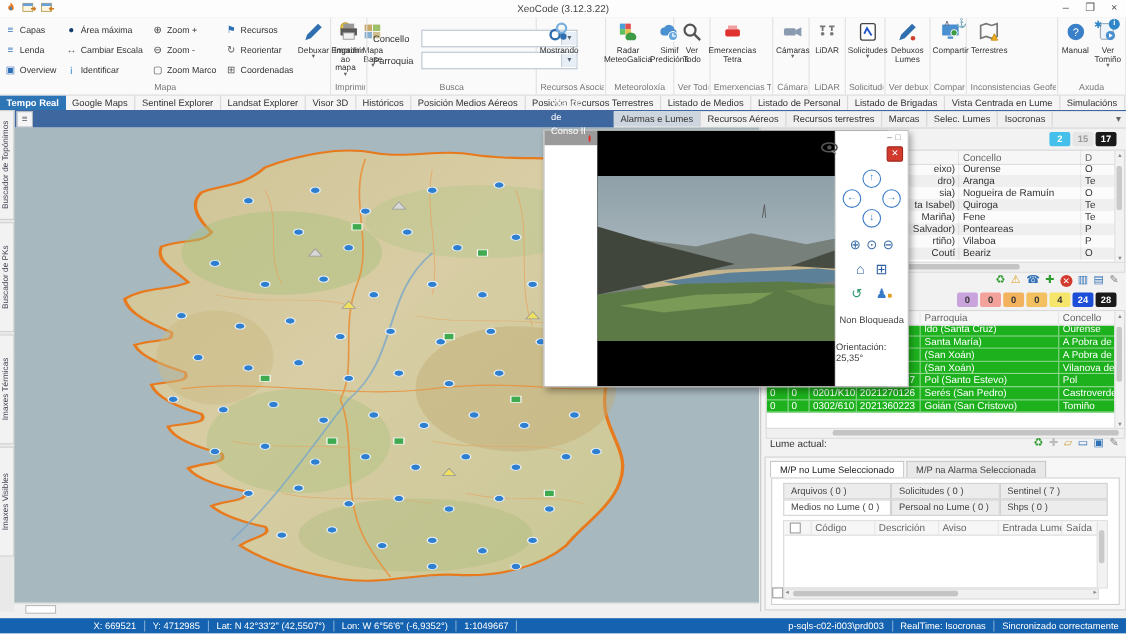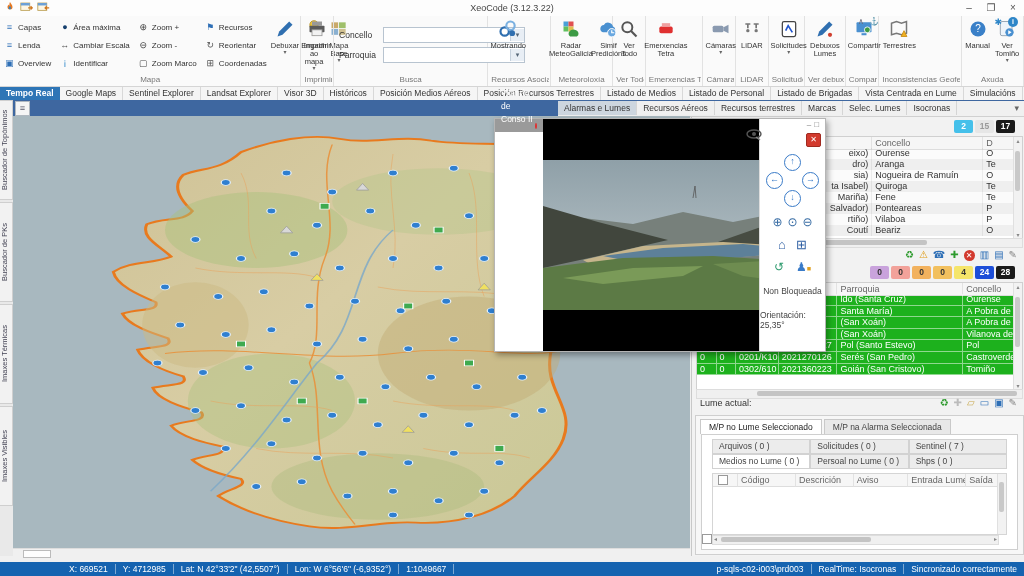--- a/index.html
+++ b/index.html
@@ -85,21 +85,21 @@
   .panpad{margin-top:34px;display:grid;grid-template-columns:18px 18px 18px;grid-template-rows:18px 18px 18px;align-items:center;justify-items:center}
   .pbtn{width:15px;height:15px;border:1.5px solid #3a7bc8;border-radius:50%;color:#3a7bc8;font-size:9px;line-height:13px;text-align:center}
   .zoomrow{display:flex;gap:5px;margin-top:8px;color:#3a6ea5;font-size:12px}
   .navrow{display:flex;gap:10px;margin-top:8px;color:#2e5fa3;font-size:13px}
   .navrow2{display:flex;gap:12px;margin-top:8px;font-size:12px}
   #camstatus{margin-top:12px;color:#444;font-size:8.5px}
   #camorient{margin-top:14px;color:#444;font-size:8.5px}
   
   #statusbar{position:absolute;left:0;top:562px;width:1024px;height:14px;background:#1563b0;color:#fff;display:flex;align-items:center;font-size:8.5px}
   #statusbar .seg{padding:0 7px;border-right:1px solid rgba(255,255,255,.45);white-space:nowrap}
-  #statusleft{display:flex;margin-left:62px}
+  #statusleft{display:flex;margin-left:78px}
   #statusright{display:flex;margin-left:auto}
   #statusright .seg:last-child{border-right:none}
 </style>
 </head>
 <body>
 
 <div id="titlebar">
   <div class="qat">
     <span><svg width="12" height="12" viewBox="0 0 24 24">
           <path d="M12 2c1 3 5 5 5 10a5 5 0 01-10 0c0-2 1-3 2-5 .5 1.5 1.5 2 2 2-.5-2 0-5 1-7z" fill="#e87820"></path>

